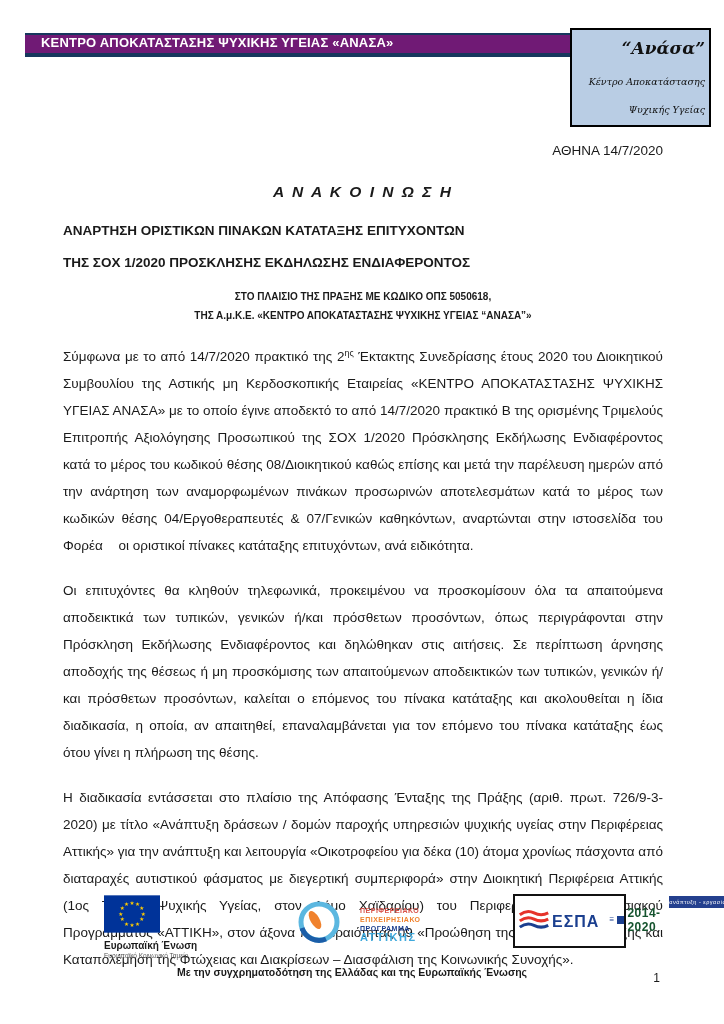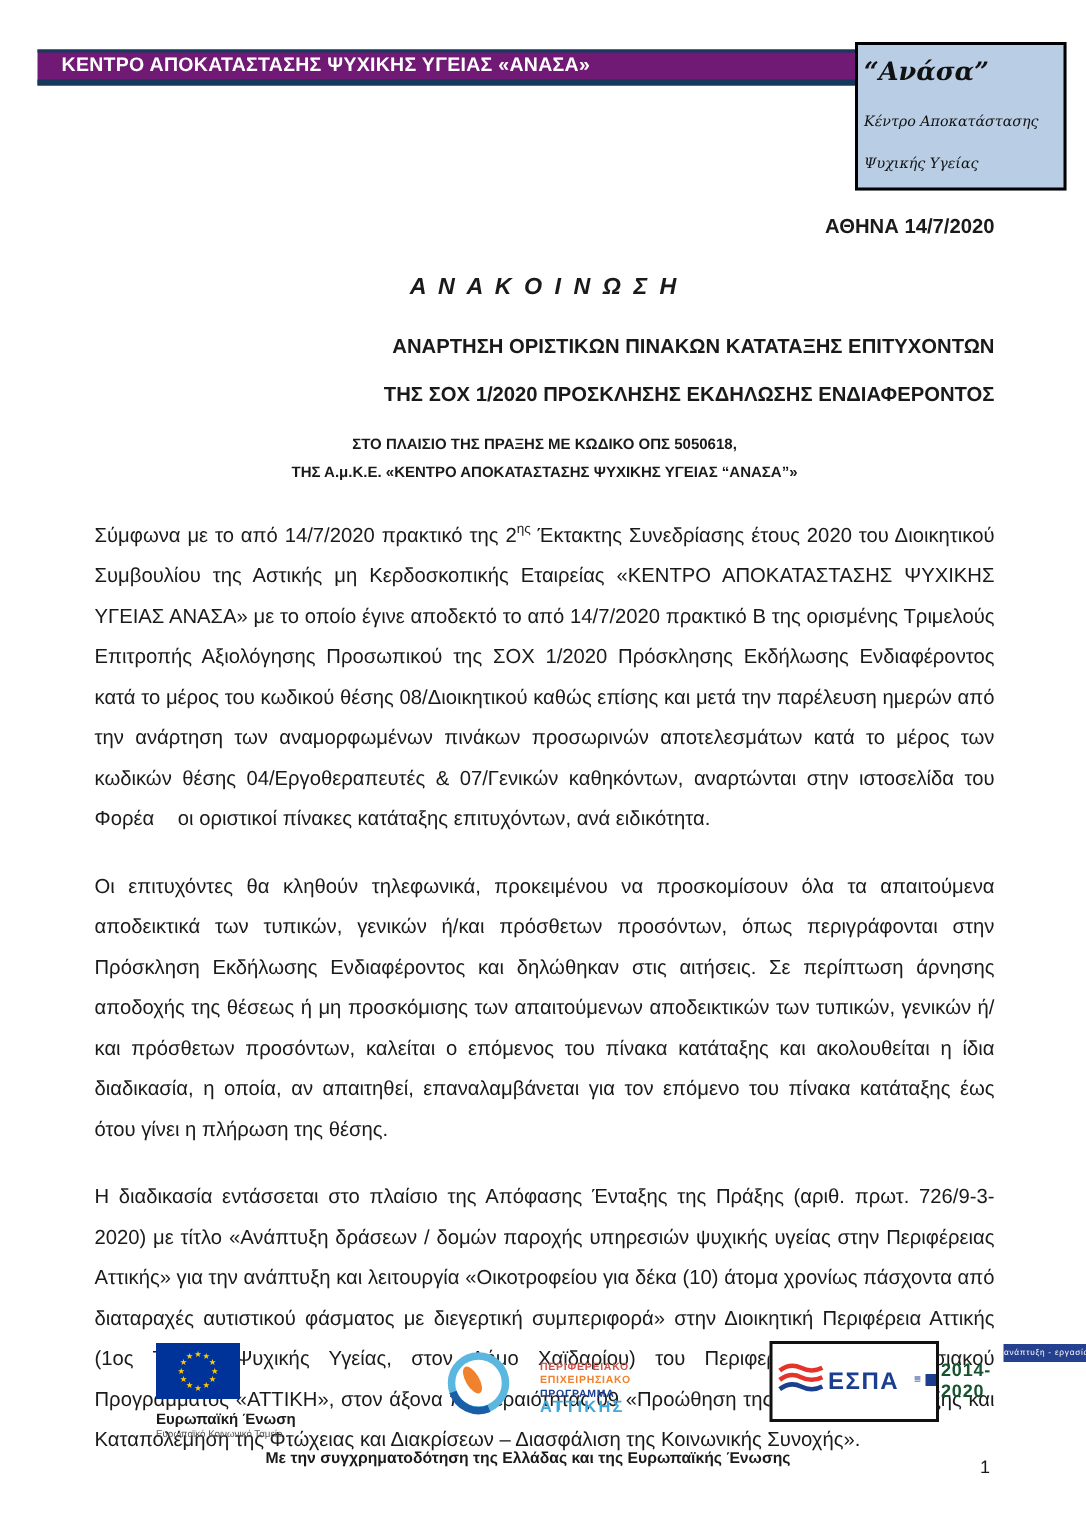--- a/index.html
+++ b/index.html
@@ -21,31 +21,31 @@
     border-bottom:4px solid #17375d;
     display:flex; align-items:flex-start;
   }
   .header-bar-title{
     color:#ffffff; font-weight:bold; font-size:13px; letter-spacing:.2px;
     padding-left:16px; white-space:nowrap;
   }
   .logo-box{
     position:absolute; left:570px; top:28px; width:141px; height:99px;
     background:#b9cde4; border:2px solid #000000;
-    display:flex; flex-direction:column; align-items:flex-start; justify-content:space-between;
+    display:flex; flex-direction:column; align-items:flex-end; justify-content:space-between;
     padding:8px 4px 10px 4px;
     font-family:"DejaVu Serif", serif; font-style:italic; color:#111;
   }
   .logo-name{ font-size:17px; font-weight:bold; }
   .logo-line{ font-size:9.5px; }
   
   .content{ position:absolute; left:0; top:0; width:724px; padding:140px 61px 0 63px; }
-  .meta{ text-align:right; font-weight:bold; font-size:13.5px; line-height:22px; margin-bottom:21px; }
+  .meta{ text-align:right; font-weight:normal; font-size:13.5px; line-height:22px; margin-bottom:21px; }
   .doc-title{ text-align:center; font-weight:bold; font-size:15.5px; letter-spacing:2px; margin:8px 0 22px 0;font-style:italic; }
-  .sub-line{ text-align:right; font-weight:bold; font-size:13.5px; margin-bottom:17px; }
+  .sub-line{ text-align:left; font-weight:bold; font-size:13.5px; margin-bottom:17px; }
   .sub-tight{ text-align:center; font-weight:bold; font-size:10px; line-height:19px; margin:8px 0 4px 0; }
   .body-par{
     font-size:13.5px; line-height:27px; text-align:justify; margin-top:18px;
   }
   .body-par sup{ font-size:9px; line-height:0; }
   .bold-run{ font-weight:normal;margin-left:12px; }
   
   .eu-block{ position:absolute; left:104px; top:895px; width:120px; text-align:left; }
   .eu-caption{ font-weight:bold; font-size:10px; margin-top:3px; }
   .eu-subcaption{ font-size:6.5px; color:#555; margin-top:1px; }

